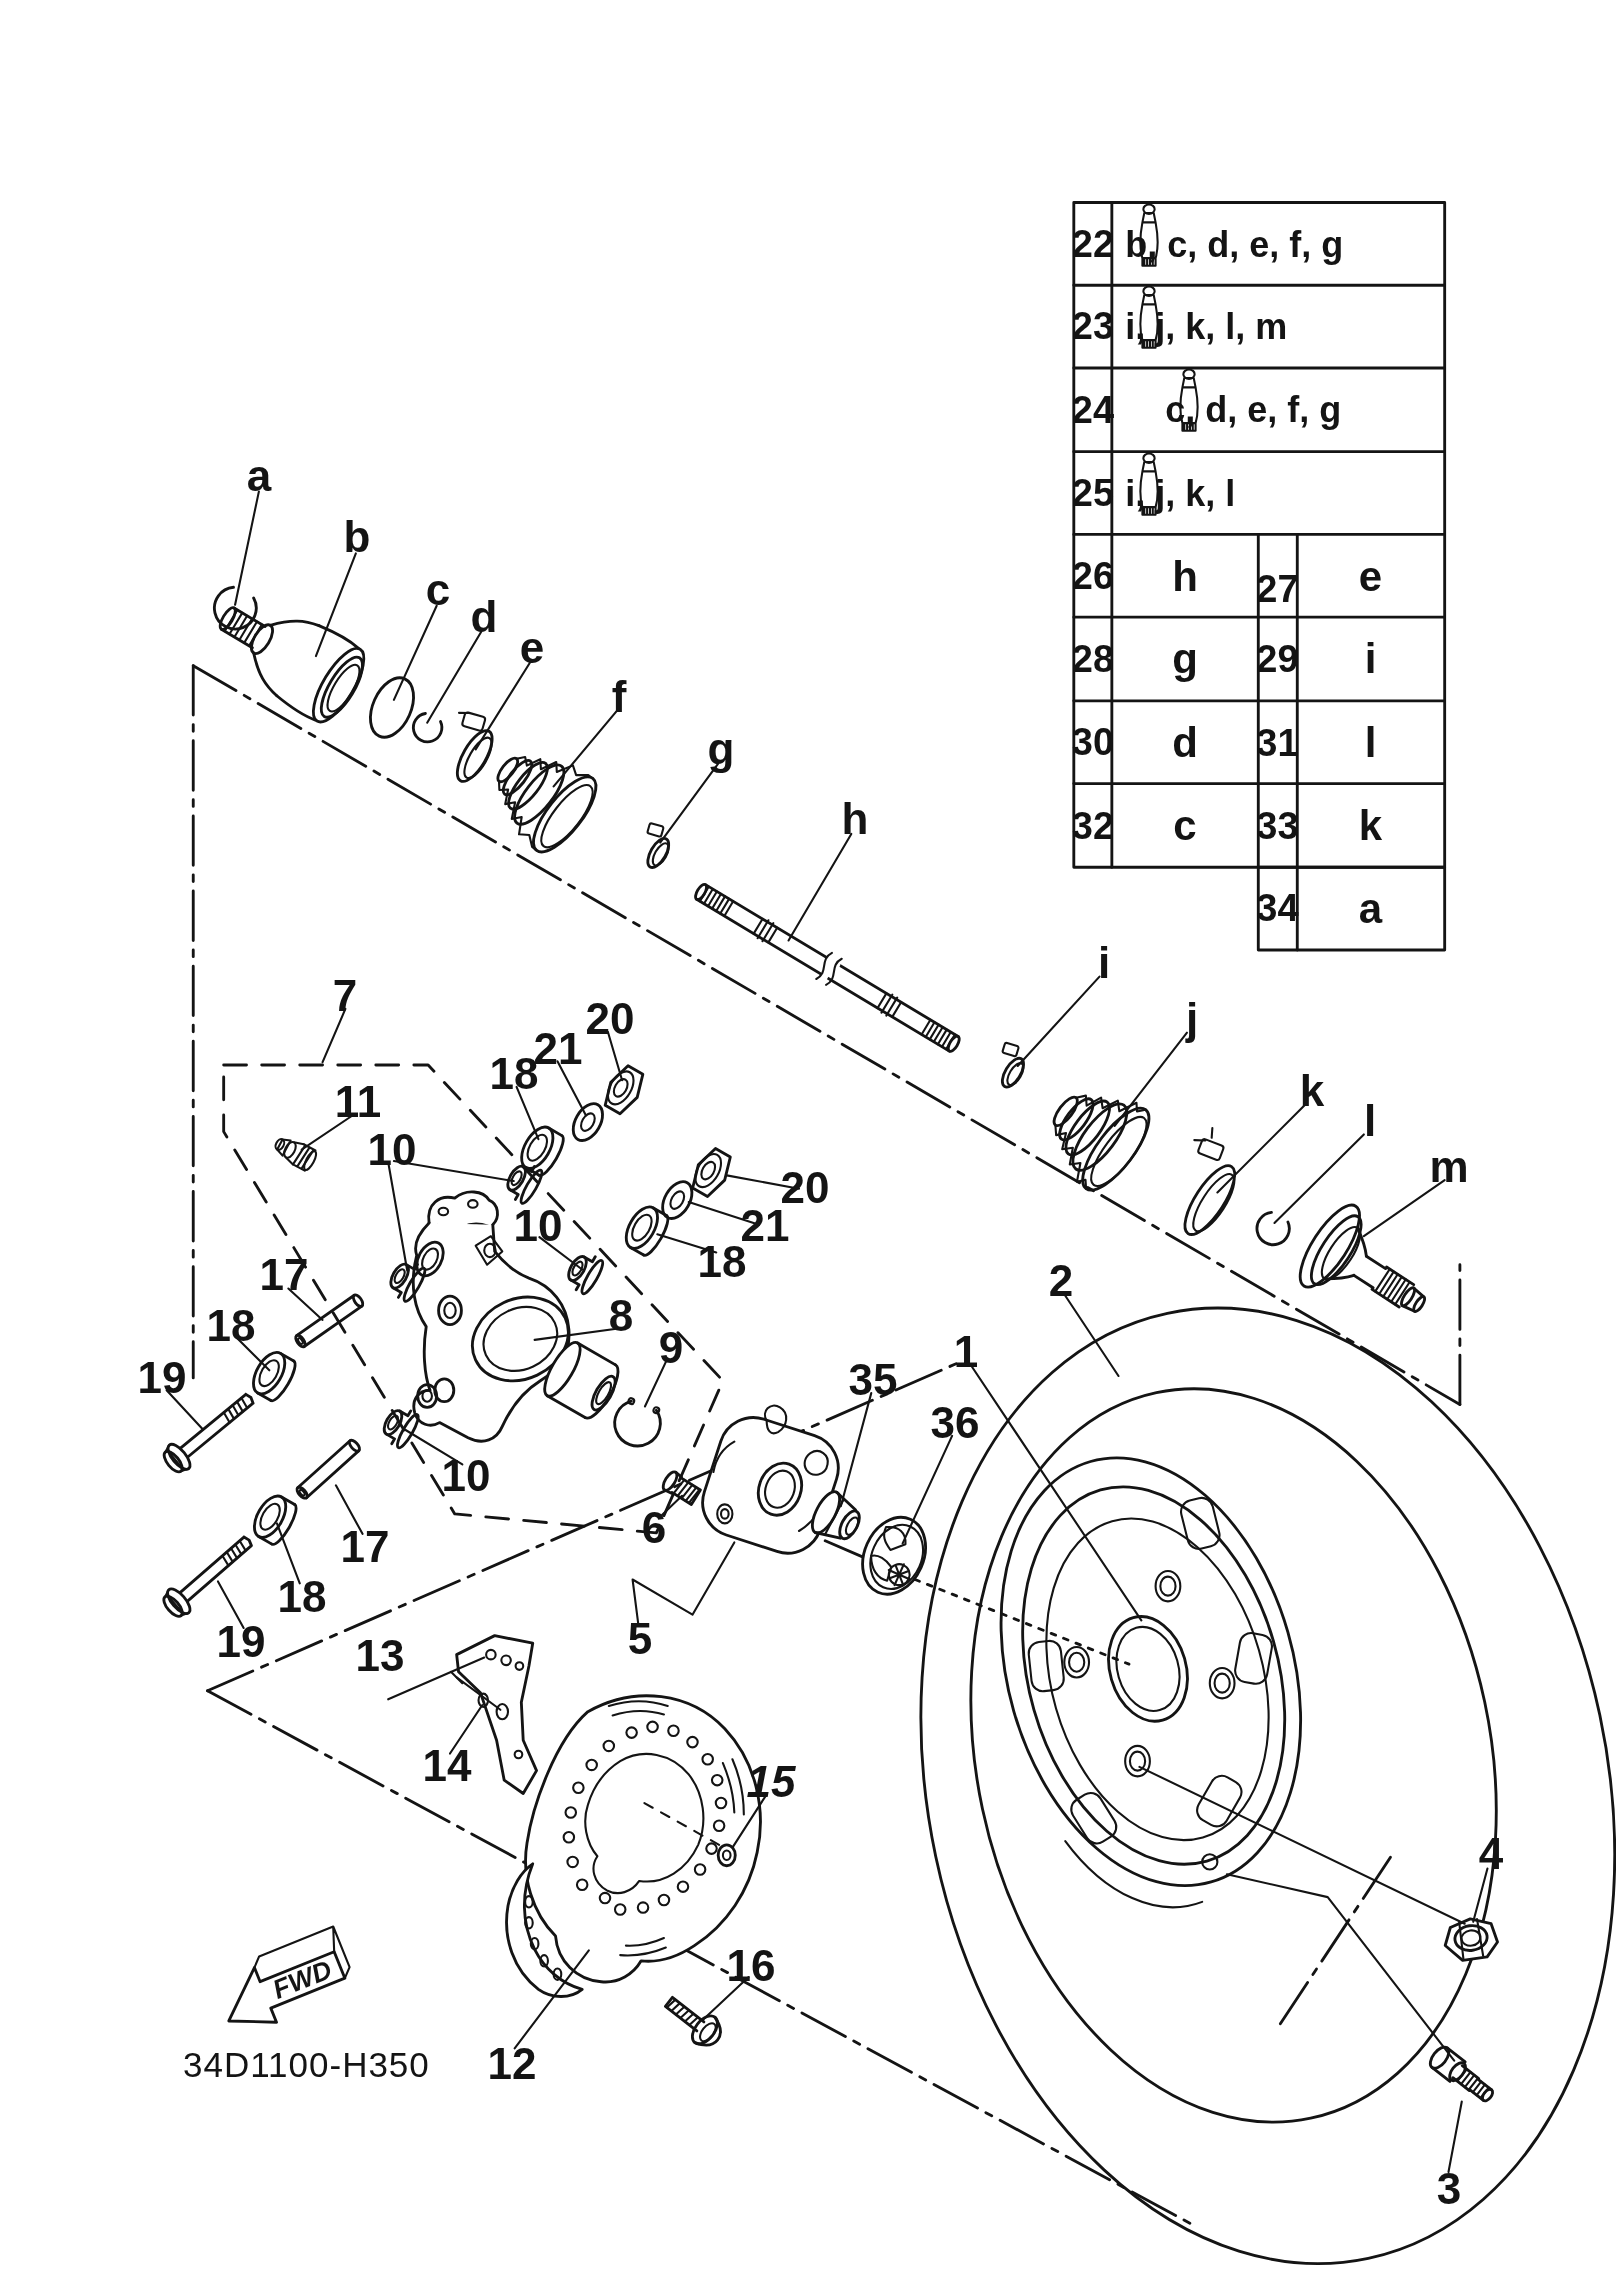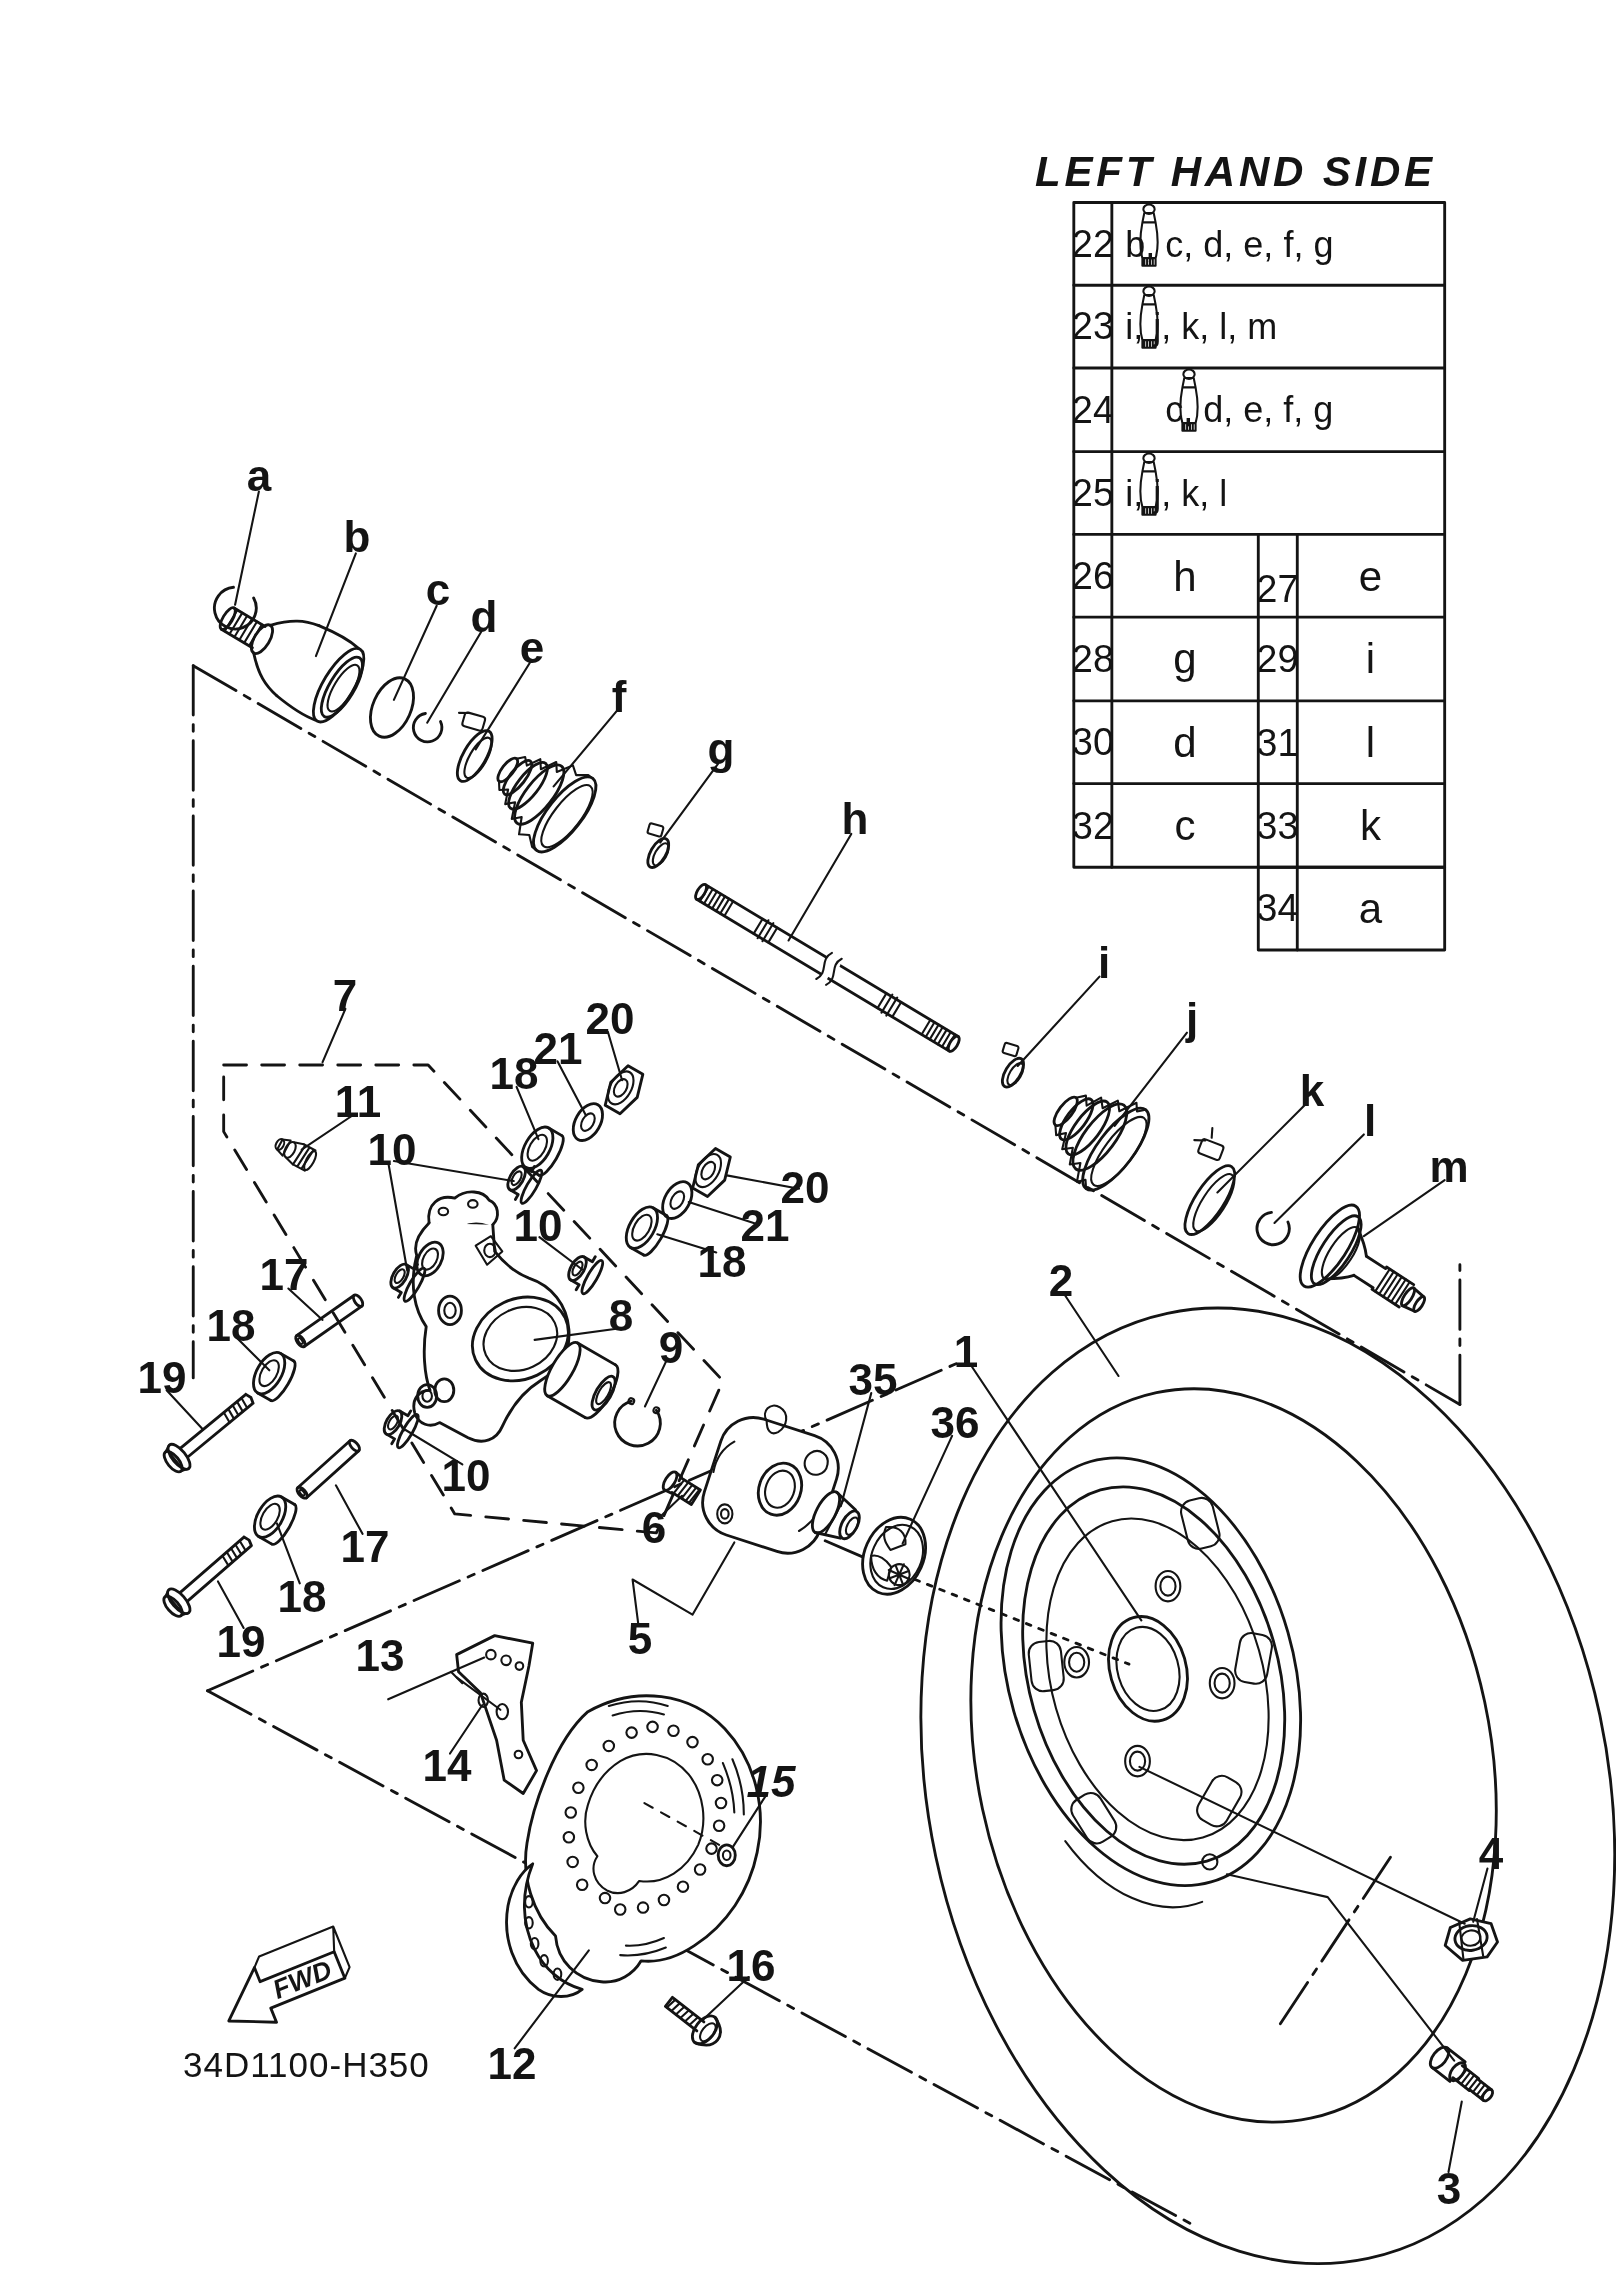--- a/index.html
+++ b/index.html
@@ -5,21 +5,21 @@
   html,body{margin:0;padding:0;background:#fff;}
   .page{position:relative;width:1617px;height:2287px;background:#fff;overflow:hidden;
         font-family:"Liberation Sans",sans-serif;color:#141414;}
   svg{position:absolute;left:0;top:0;}
   .stroke{fill:none;stroke:#141414;stroke-width:3;stroke-linecap:round;stroke-linejoin:round;}
   .fine{stroke-width:2.2;}
   .wfill{fill:#ffffff;}
   .title{position:absolute;left:1035px;top:148px;width:418px;font-size:42px;font-style:italic;
          font-weight:600;letter-spacing:3.8px;white-space:nowrap;}
   .cell{position:absolute;display:flex;align-items:center;justify-content:center;
-        font-size:38px;font-weight:400;}
+        font-size:38px;font-weight:700;}
   .cell.letters{justify-content:flex-start;padding-left:13.3px;font-size:36px;box-sizing:border-box;}
   .cell.bigletter{font-size:42px;}
   .tube{margin-left:21px;flex:0 0 auto;}
   .callout{position:absolute;transform:translate(-50%,-50%);font-size:44px;font-weight:600;
            line-height:1;white-space:nowrap;}
   .partcode{position:absolute;left:183px;top:2045px;font-size:35px;font-weight:500;letter-spacing:1px;}
 </style>
 </head>
 <body>
 
@@ -498,21 +498,20 @@
     <path d="M1364,912 V999"></path>
   </g>
 
   <g class="stroke" transform="translate(296,2092) rotate(-22)">
     <path class="wfill" d="M-64,10 L-18,-32 L-18,-16 L66,-16 L66,14 L-18,14 L-18,30 Z"></path>
     <path class="fine" d="M-18,-32 L-9,-41 L75,-41 L75,5 L66,14 M75,-41 L66,-16"></path>
     <text x="24" y="8" text-anchor="middle" font-size="28" font-style="italic" font-weight="bold" fill="#141414" stroke="none">FWD</text>
   </g>
 </svg>
 
-<div class="title">LEFT HAND SIDE</div>
 
 <div>
   <div class="cell" style="left:1074px;top:203px;width:38px;height:83px">22</div>
   <div class="cell letters" style="left:1112px;top:203px;width:333px;height:83px">
     <span>b, c, d, e, f, g</span>
     <svg class="tube" width="32" height="67" viewBox="0 0 34 70">
           <g class="stroke fine">
             <ellipse cx="17" cy="6" rx="6" ry="5"></ellipse>
             <path d="M12,10 L10,20 L24,20 L22,10 Z M10,20 C7,36 7,48 10,58 L24,58 C27,48 27,36 24,20 M10,58 L10,66 L24,66 L24,58 M12,58 V66 M15,58 V66 M18,58 V66 M21,58 V66"></path>
           </g>

